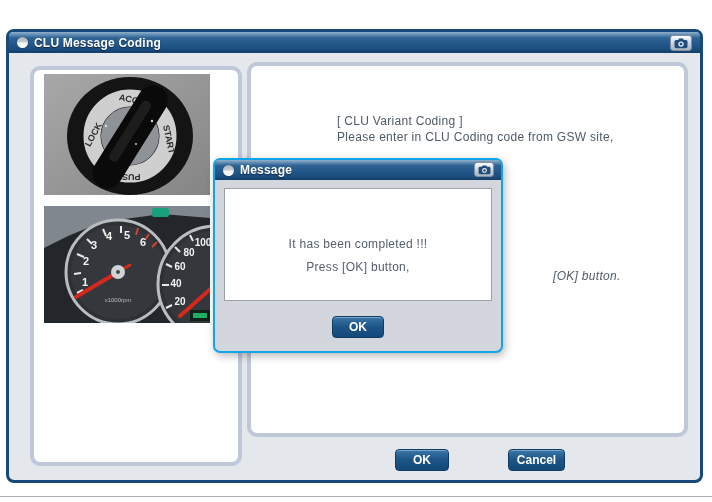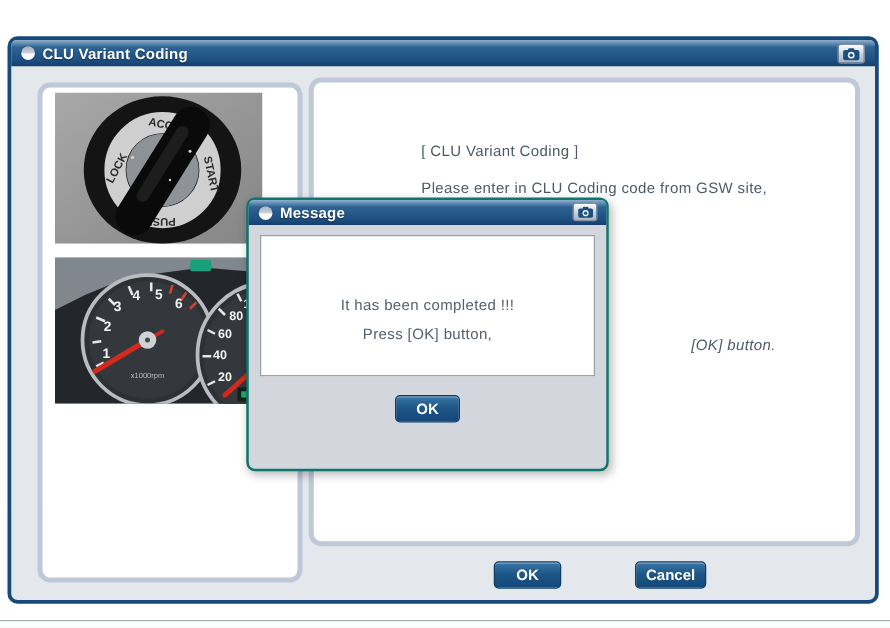--- a/index.html
+++ b/index.html
@@ -36,34 +36,34 @@
     border:1px solid #7e8fa2; border-radius:3px; display:flex; align-items:center; justify-content:center; cursor:pointer; }
 
   
   .left-panel { position:absolute; left:21px; top:34px; width:212px; height:400px;
     background:#fff; border:4px solid #bec8d8; border-radius:10px; }
   .photo { position:absolute; display:block; }
   .right-panel { position:absolute; left:238px; top:30px; width:441px; height:375px;
     background:#fff; border:4px solid #bec8d8; border-radius:10px; }
   .instr { position:absolute; font-size:12px; color:#4e5a66; letter-spacing:.3px; white-space:nowrap;padding-left:48px; }
   .instr-heading { left:38px; top:48px; }
-  .instr-line1 { left:38px; top:77px; }
+  .instr-line1 { left:38px; top:64px; }
   .instr-partial { left:254px; top:203px;font-style:italic; }
 
   
   .btn { background:linear-gradient(180deg,#3a77a8 0%,#1d5586 48%,#14497a 100%);
     border:1px solid #0d3c66; border-radius:4px; color:#fff; font-weight:bold; font-size:12px;
     font-family:"Liberation Sans",sans-serif; box-shadow:inset 0 1px 0 rgba(255,255,255,.35);
     cursor:pointer; text-align:center; }
   .footer-ok { position:absolute; left:386px; top:417px; width:54px; height:22px; }
   .footer-cancel { position:absolute; left:499px; top:417px; width:57px; height:22px; }
 
   
-  .dialog { position:absolute; left:197px; top:158px; width:290px; height:219px;
-    background:#d3d7dd; border:2px solid #0f766e; border-radius:7px;
+  .dialog { position:absolute; left:213px; top:158px; width:290px; height:195px;
+    background:#d3d7dd; border:2px solid #0ea5e9; border-radius:7px;
     box-shadow:2px 3px 8px rgba(0,0,0,.28); z-index:50; }
   .dialog .titlebar { width:286px; height:20px; border-radius:4px 4px 0 0; }
   .dialog .cam-btn { width:20px; height:15px; top:2px; right:7px; }
   .dialog-box { position:absolute; left:9px; top:28px; width:268px; height:113px;
     background:#fff; border:1px solid #9aa2ac; text-align:center; }
   .dlg-line { position:absolute; width:100%; font-size:12px; color:#55606c; letter-spacing:.3px;margin-top:24px; }
   .dlg-line1 { top:24px; }
   .dlg-line2 { top:47px; }
   .dlg-ok { position:absolute; top:156px; left:50%; transform:translateX(-50%); width:52px; height:22px; }
 
@@ -71,21 +71,21 @@
 </style>
 </head>
 <body>
 
 <div class="page">
 
 
   <div class="clu-window">
     <div class="titlebar">
       <span class="sphere-icon"></span>
-      <span class="titlebar-text">CLU Variant Coding</span>
+      <span class="titlebar-text">CLU Message Coding</span>
       <span class="cam-btn">
         <svg width="14" height="11" viewBox="0 0 14 11">
           <rect x="4.5" y="0.5" width="5" height="3" rx="1" fill="#1d4e7e"></rect>
           <rect x="0.5" y="2" width="13" height="8.2" rx="1.6" fill="#1d4e7e"></rect>
           <circle cx="7" cy="6.1" r="2.7" fill="#e8eef4"></circle>
           <circle cx="7" cy="6.1" r="1.4" fill="#1d4e7e"></circle>
         </svg>
       </span>
     </div>
 

